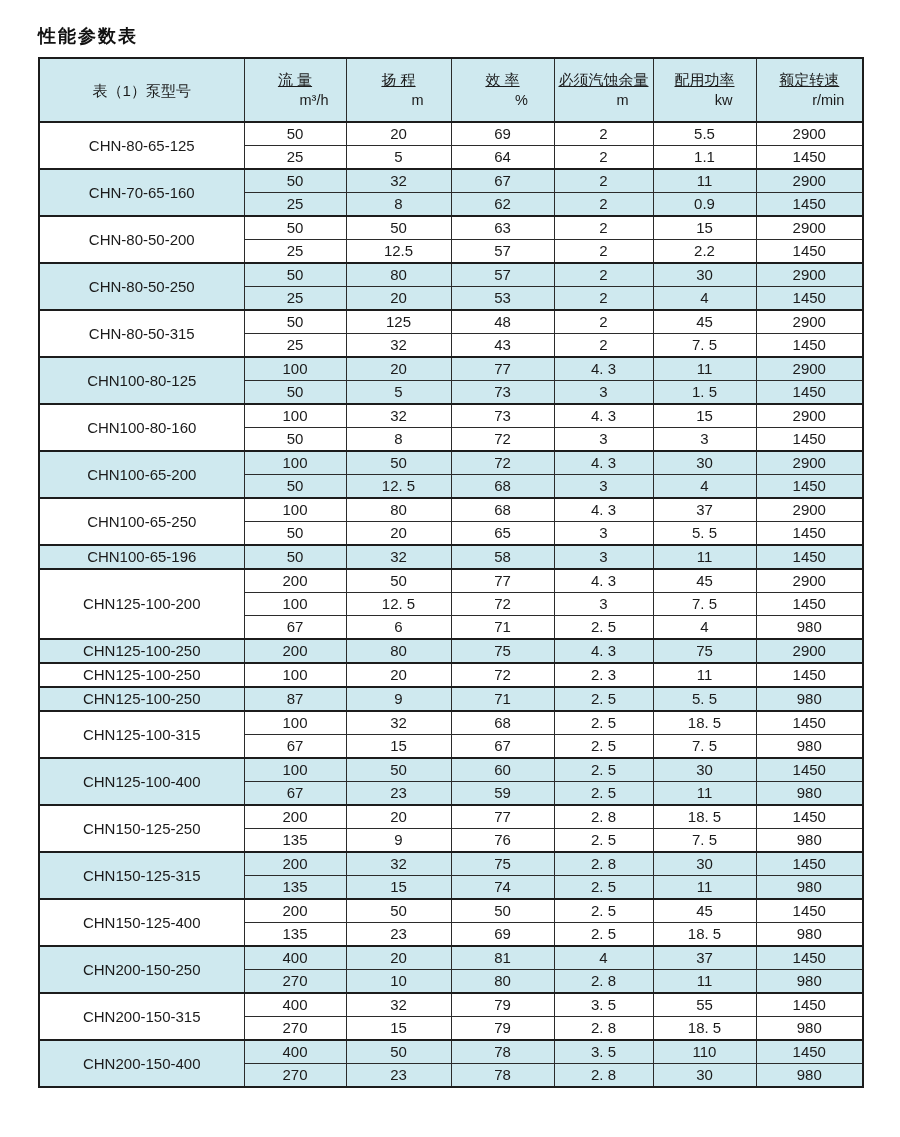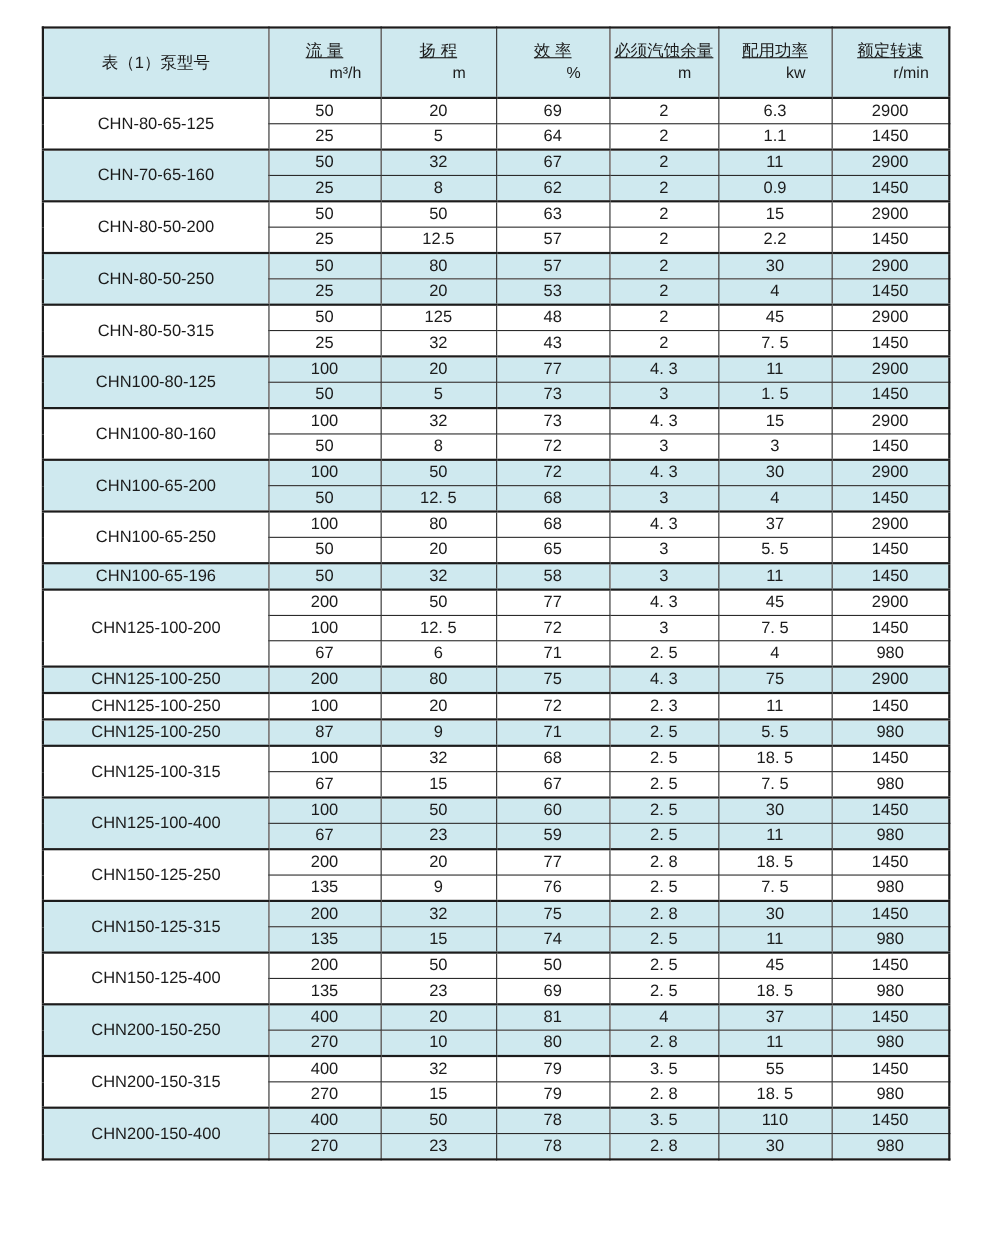--- a/index.html
+++ b/index.html
@@ -66,20 +66,21 @@
     background: #cfe9ef;
   }
   tbody tr.group-start td {
     border-top: 2px solid #1c1c1c;
   }
 </style>
 </head>
 <body>
 
 <div class="page">
+  <h1 class="doc-title">性能参数表</h1>
 
   <table class="perf">
     <colgroup>
       <col style="width:205px">
       <col style="width:102px">
       <col style="width:105px">
       <col style="width:103px">
       <col style="width:99px">
       <col style="width:103px">
       <col style="width:107px">
@@ -113,21 +114,21 @@
         </th>
       </tr>
     </thead>
     <tbody>
         <tr class=" group-start">
           <td rowspan="2" class="model-cell">CHN-80-65-125</td>
           <td>50</td>
           <td>20</td>
           <td>69</td>
           <td>2</td>
-          <td>6.3</td>
+          <td>5.5</td>
           <td>2900</td>
         </tr>
         <tr class="">
           <td>25</td>
           <td>5</td>
           <td>64</td>
           <td>2</td>
           <td>1.1</td>
           <td>1450</td>
         </tr>

